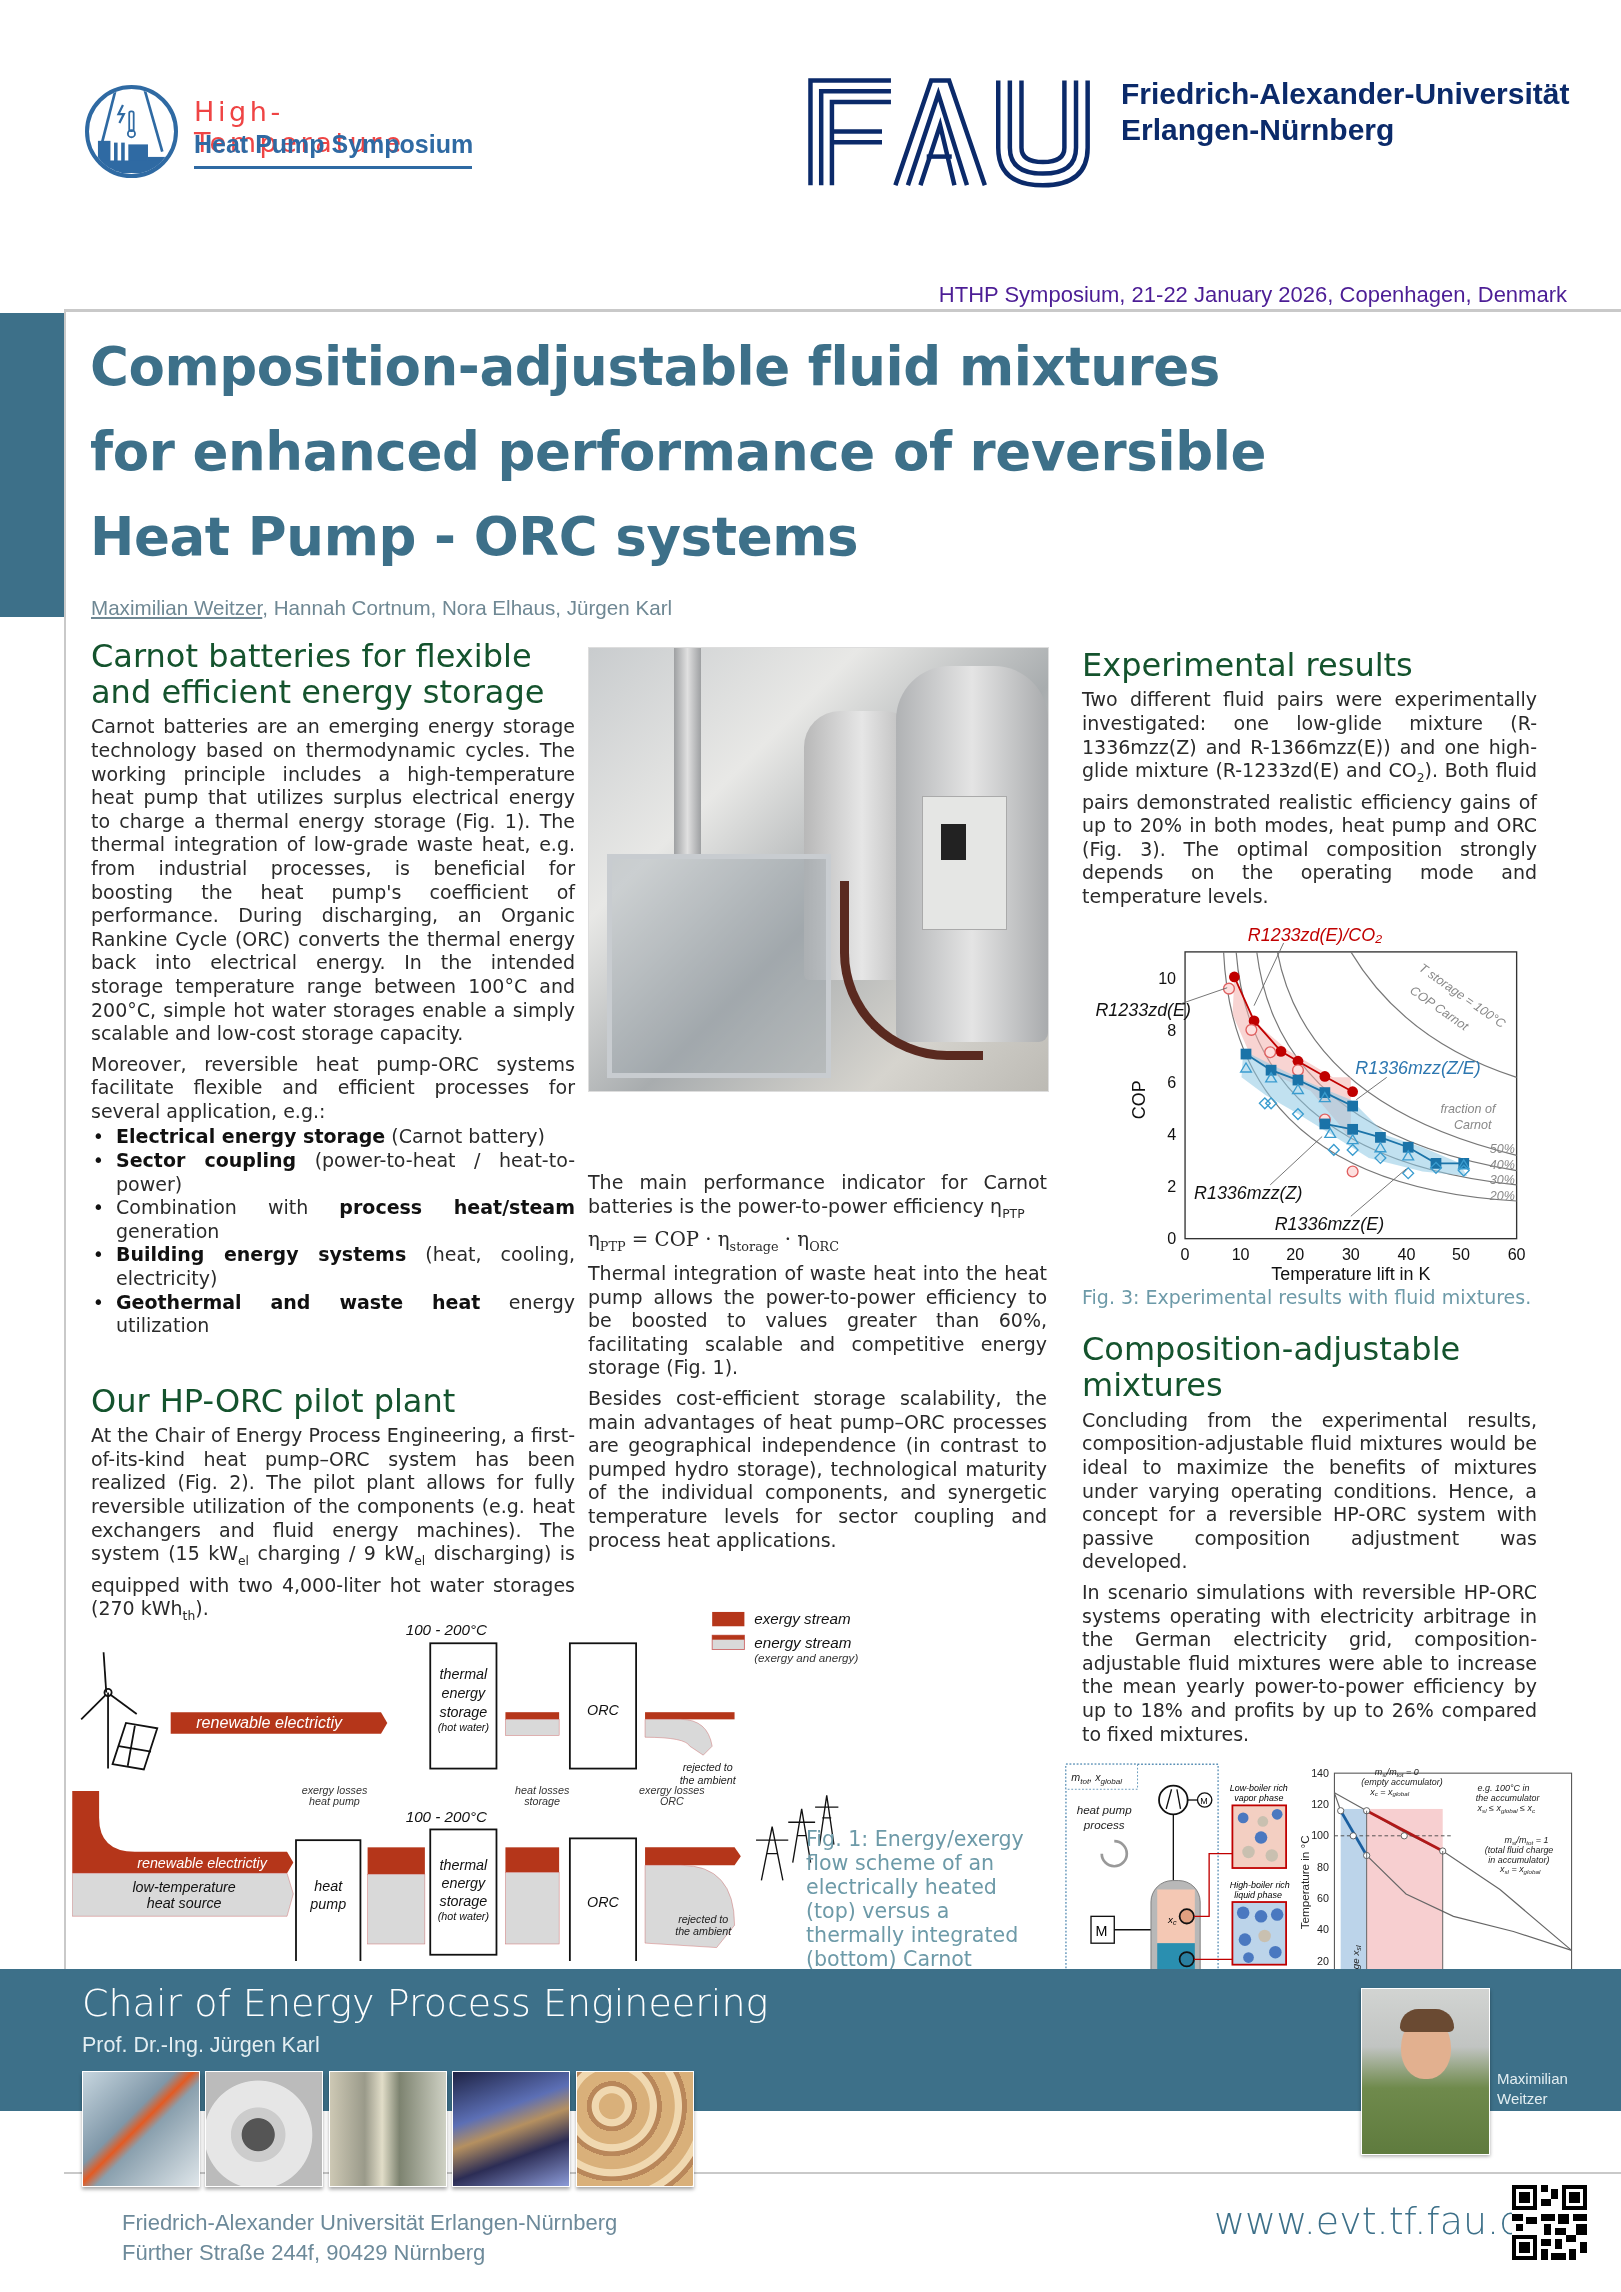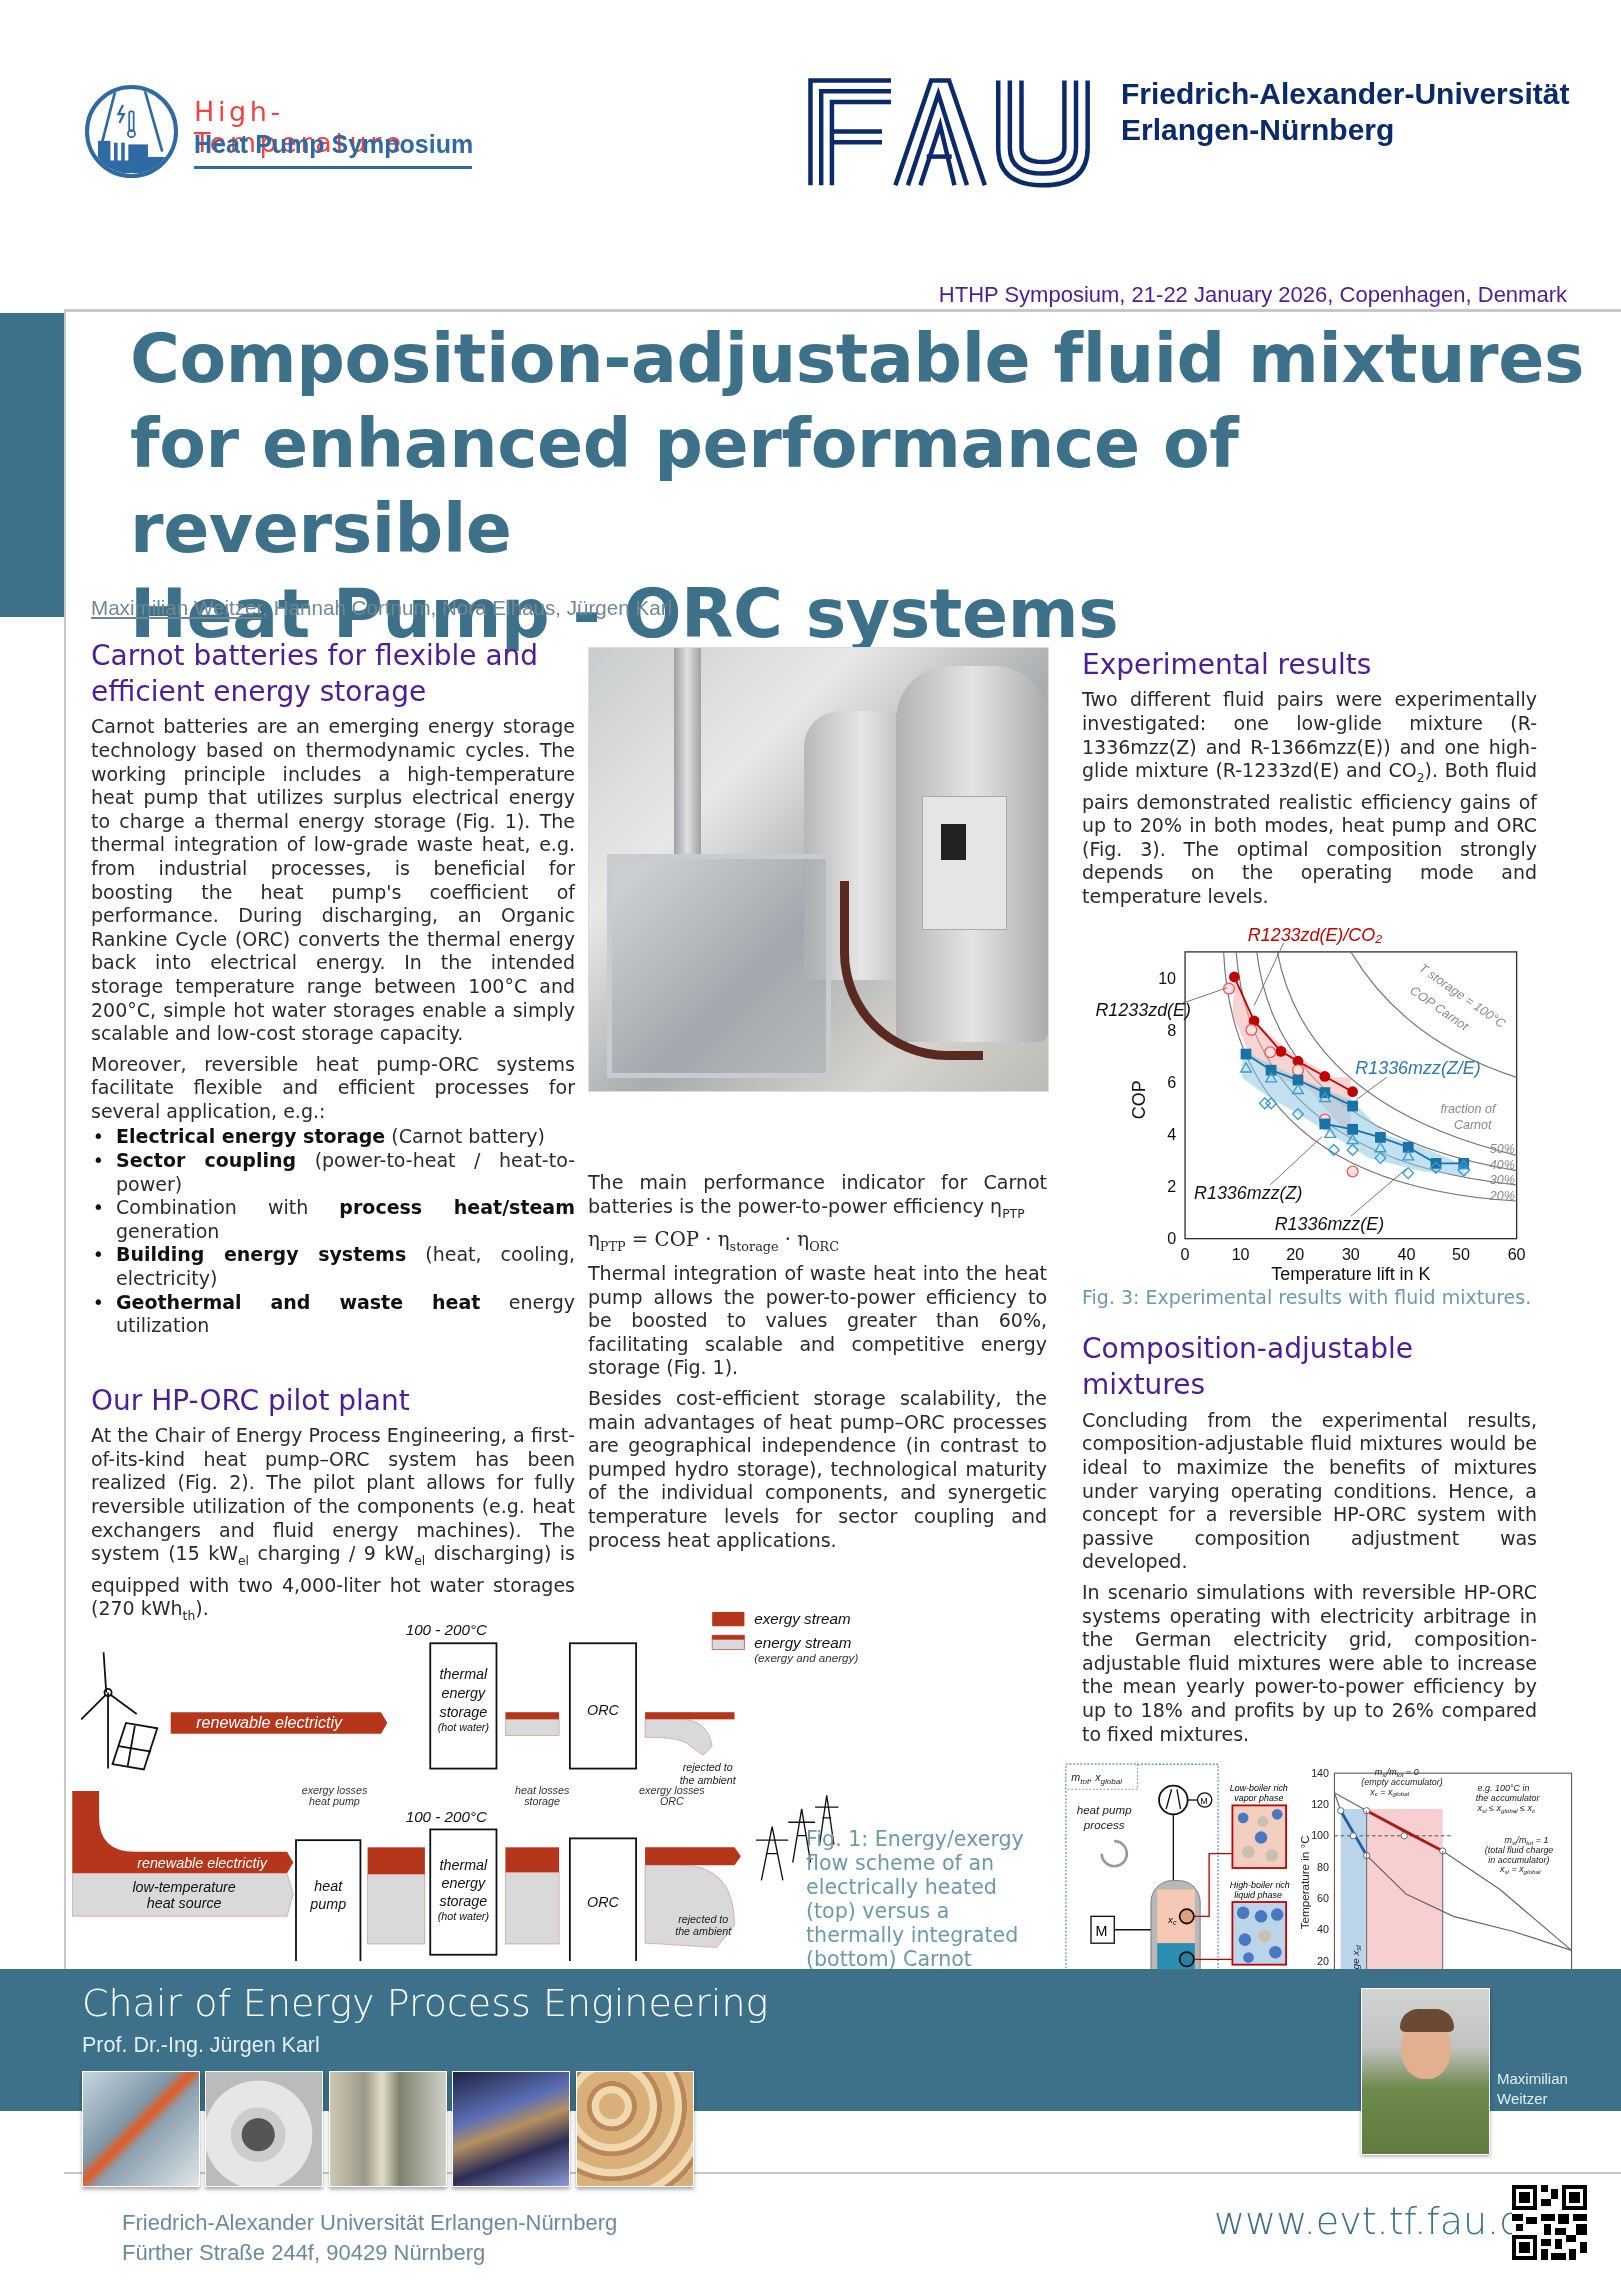--- a/index.html
+++ b/index.html
@@ -16,26 +16,26 @@
 
   .fau-logo { left: 806px; top: 76px; width: 806px; height: 116px; }
   .fau-letters { position: absolute; left: 0; top: 0; width: 304px; height: 112px; }
   .fau-name { position: absolute; left: 315px; top: 0px; font-family: "Liberation Sans", sans-serif; font-weight: bold; color: #0b2a6a; font-size: 30px; line-height: 36px; }
 
   .conf { right: 54px; top: 282px; font-size: 22px; color: #4c1d95; font-family: "Liberation Sans", sans-serif; }
   .top-rule { left: 64px; top: 309px; width: 1557px; height: 2.7px; background: #c9c9c9; }
   .left-bar { left: 0; top: 313px; width: 64px; height: 304px; background: #3d7089; }
   .frame-left { left: 64px; top: 312px; width: 1.8px; height: 1657px; background: #c9c9c9; }
 
-  .title { left: 90px; top: 316px; width: 1478px; font-size: 68px; line-height: 85px; font-weight: bold; color: #3d7089; font-family: "DejaVu Sans", sans-serif; letter-spacing: -0.4px; margin-left: 40px; }
+  .title { left: 90px; top: 324px; width: 1478px; font-size: 53px; line-height: 85px; font-weight: bold; color: #3d7089; font-family: "DejaVu Sans", sans-serif; letter-spacing: -0.4px; }
   .authors { left: 91px; top: 596px; font-size: 20.6px; color: #6f8894; font-family: "Liberation Sans", sans-serif; text-align: right; }
   .authors .first { text-decoration: underline; }
 
   
-  h2.sec { font-weight: normal; color: #4c1d95; font-size: 28px; line-height: 36px; font-family: "DejaVu Sans", sans-serif; margin-bottom: 5.4px; }
+  h2.sec { font-weight: normal; color: #14532d; font-size: 32px; line-height: 36px; font-family: "DejaVu Sans", sans-serif; margin-bottom: 5.4px; }
   .body { font-size: 19px; line-height: 23.6px; text-align: justify; color: #2a2a2a; font-family: "DejaVu Sans", sans-serif; }
   .body p { margin-bottom: 7.2px; }
   .body ul { list-style: none; margin-top: 0; }
   .body li { position: relative; padding-left: 25px; }
   .body li::before { content: "•"; position: absolute; left: 1.8px; top: 0; color: #111; }
   .body li b { font-weight: 600; color: #111; }
   .caption { font-size: 19px; line-height: 22.4px; color: #6d9aa8; font-family: "DejaVu Sans", sans-serif; }
   sub, sup { font-size: 65%; }
 
   .col-left { left: 91px; top: 638px; width: 484px; }

